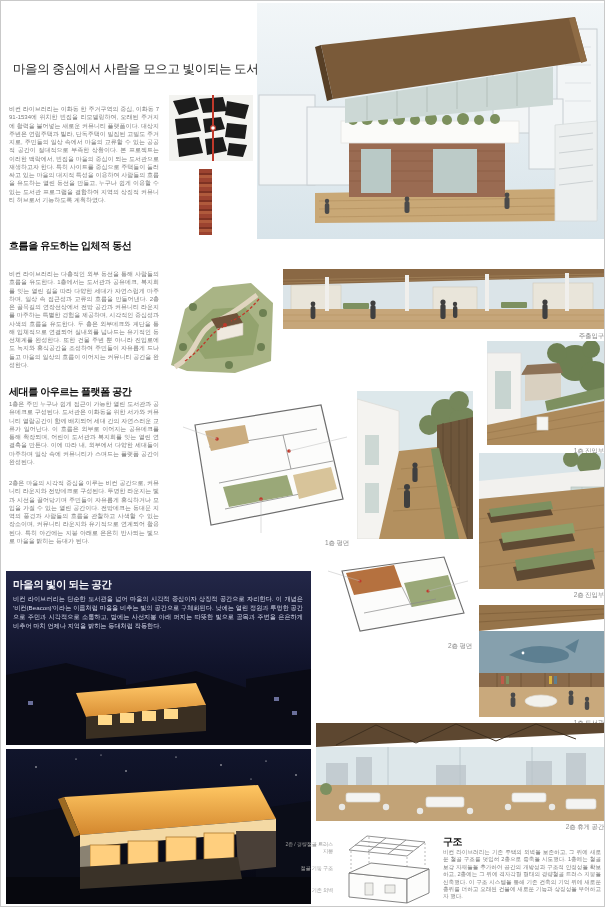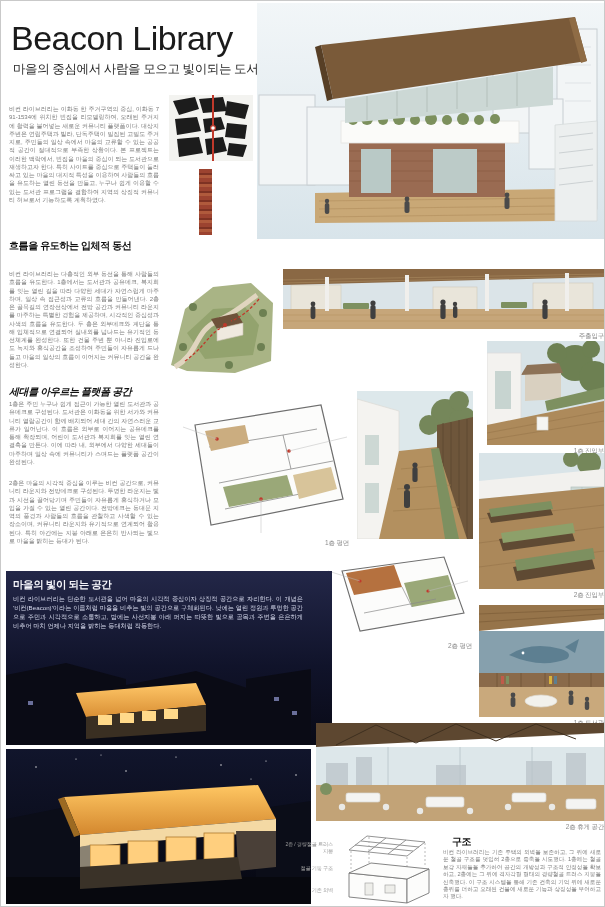--- a/index.html
+++ b/index.html
@@ -18,21 +18,20 @@
   .dark-panel{background:linear-gradient(180deg,#232748 0%,#10132a 55%,#090a16 100%);}
   .dark-title{font-size:10.5px;font-weight:bold;color:#f5f5fa;letter-spacing:-0.4px;}
   .dark-txt{font-size:6.2px;line-height:1.45;color:#d9dcef;text-align:justify;word-break:break-all;}
   .diag-label{font-size:5.2px;color:#9a9a9a;text-align:right;line-height:1.25;letter-spacing:-0.2px;}
 </style>
 </head>
 <body>
 
 <div id="board">
 
-  <div class="abs page-title" style="left:10px;top:20px;">Beacon Library</div>
   <div class="abs page-sub" style="left:12px;top:60px;">마을의 중심에서 사람을 모으고 빛이되는 도서관</div>
 
   <div class="abs" style="left:256px;top:2px;">
     <svg class="img" width="347" height="236" viewBox="0 0 347 236">
       <defs>
         <linearGradient id="skyg" x1="0" y1="0" x2="0" y2="1">
           <stop offset="0" stop-color="#f2f6f8"></stop>
             <stop offset="1" stop-color="#d8e4ea"></stop>
         </linearGradient>
       </defs>
@@ -198,21 +197,21 @@
           <rect x="170" y="37" width="4.4" height="12" rx="2"></rect>
         <circle cx="262" cy="33" r="2.6"></circle>
           <rect x="259.4" y="35" width="5.2" height="15" rx="2"></rect>
         <circle cx="30" cy="35" r="2.4"></circle>
           <rect x="27.6" y="37" width="4.8" height="13" rx="2"></rect>
       </g>
     </svg>
   </div>
   <div class="abs cap" style="left:483px;top:331px;width:120px;">주출입구</div>
 
-  <div class="abs sec-title" style="left:8px;top:384px;font-style:italic;">세대를 아우르는 플랫폼 공간</div>
+  <div class="abs sec-title" style="left:8px;top:384px;">세대를 아우르는 플랫폼 공간</div>
   <div class="abs body-txt" style="left:8px;top:399px;width:150px;">1층은 주민 누구나 쉽게 접근이 가능한 열린 도서관과 공유데크로 구성된다. 도서관은 이화동을 위한 서가와 커뮤니티 열람공간이 함께 배치되어 세대 간의 자연스러운 교류가 일어난다. 이 흐름은 외부로 이어지는 공유데크를 통해 확장되며, 어린이 도서관과 복지회를 잇는 열린 연결축을 만든다. 이에 따라 내, 외부에서 다양한 세대들이 마주하며 일상 속에 커뮤니티가 스며드는 플랫폼 공간이 완성된다.</div>
   <div class="abs body-txt" style="left:8px;top:478px;width:150px;">2층은 마을의 시각적 중심을 이루는 비컨 공간으로, 커뮤니티 라운지와 전망데크로 구성된다. 투명한 라운지는 빛과 시선을 끌어당기며 주민들이 자유롭게 휴식하거나 모임을 가질 수 있는 열린 공간이다. 전망데크는 동대문 지역의 풍경과 사람들의 흐름을 관찰하고 사색할 수 있는 장소이며, 커뮤니티 라운지와 유기적으로 연계되어 활용된다. 특히 야간에는 지붕 아래로 은은히 반사되는 빛으로 마을을 밝히는 등대가 된다.</div>
 
   <div class="abs" style="left:164px;top:390px;">
     <svg class="img" width="186" height="146" viewBox="0 0 186 146">
       <rect x="0" y="0" width="186" height="146" fill="#ffffff"></rect>
       <polygon points="30,34 156,14 178,108 46,134" fill="#fcfcfb" stroke="#6e6e6e" stroke-width="1.2"></polygon>
       <g stroke="#8a8a8a" stroke-width="0.8" fill="none">
         <polyline points="44,56 118,44 126,78 54,92"></polyline>
         <line x1="118" y1="44" x2="152" y2="38"></line>
@@ -338,21 +337,21 @@
           <circle cx="112" cy="44" r="1.6"></circle>
         </g>
       <g stroke="#bbbbbb" stroke-width="0.5">
         <line x1="44" y1="34" x2="12" y2="24"></line>
           <line x1="112" y1="44" x2="152" y2="34"></line>
       </g>
     </svg>
   </div>
   <div class="abs cap" style="left:345px;top:641px;width:126px;">2층 평면</div>
 
-  <div class="abs dark-panel" style="left:5px;top:570px;width:305px;height:174px;padding-left:21px;">
+  <div class="abs dark-panel" style="left:5px;top:570px;width:305px;height:174px;">
     <svg class="img abs" style="left:0;bottom:0;" width="305" height="110" viewBox="0 0 305 110">
       <defs>
         <linearGradient id="glow1" x1="0" y1="0" x2="0" y2="1">
           <stop offset="0" stop-color="#ffc768"></stop>
             <stop offset="1" stop-color="#d98f35"></stop>
         </linearGradient>
       </defs>
       <g fill="#0a0b15">
         <polygon points="0,40 60,28 120,44 120,110 0,110"></polygon>
         <polygon points="110,52 190,36 250,56 250,110 110,110"></polygon>
@@ -524,16 +523,16 @@
       <g stroke="#777777" stroke-width="0.9" fill="#fcfcfb">
         <polygon points="12,40 70,46 70,70 12,64"></polygon>
         <polygon points="70,46 92,36 92,60 70,70"></polygon>
         <polygon points="12,40 34,30 92,36 70,46"></polygon>
       </g>
       <rect x="28" y="50" width="8" height="12" fill="#eeeeea" stroke="#999" stroke-width="0.6"></rect>
       <rect x="48" y="52" width="10" height="8" fill="#eeeeea" stroke="#999" stroke-width="0.6"></rect>
     </svg>
   </div>
 
-  <div class="abs sec-title" style="left:442px;top:834px;margin-left:9px;">구조</div>
+  <div class="abs sec-title" style="left:442px;top:834px;">구조</div>
   <div class="abs body-txt" style="left:442px;top:848px;width:158px;font-size:5.6px;line-height:1.32;">비컨 라이브러리는 기존 주택의 외벽을 보존하고, 그 위에 새로운 철골 구조를 덧입혀 2층으로 증축을 시도했다. 1층에는 철골 보강 자재들을 추가하여 공간의 개방성과 구조적 안정성을 확보하고, 2층에는 그 위에 격자각형 형태의 경량철골 트러스 지붕을 신축했다. 이 구조 시스템을 통해 기존 건축의 기억 위에 새로운 층위를 더하고 오래된 건물에 새로운 기능과 상징성을 부여하고자 했다.</div>
 
 </div>
 
 </body></html>

